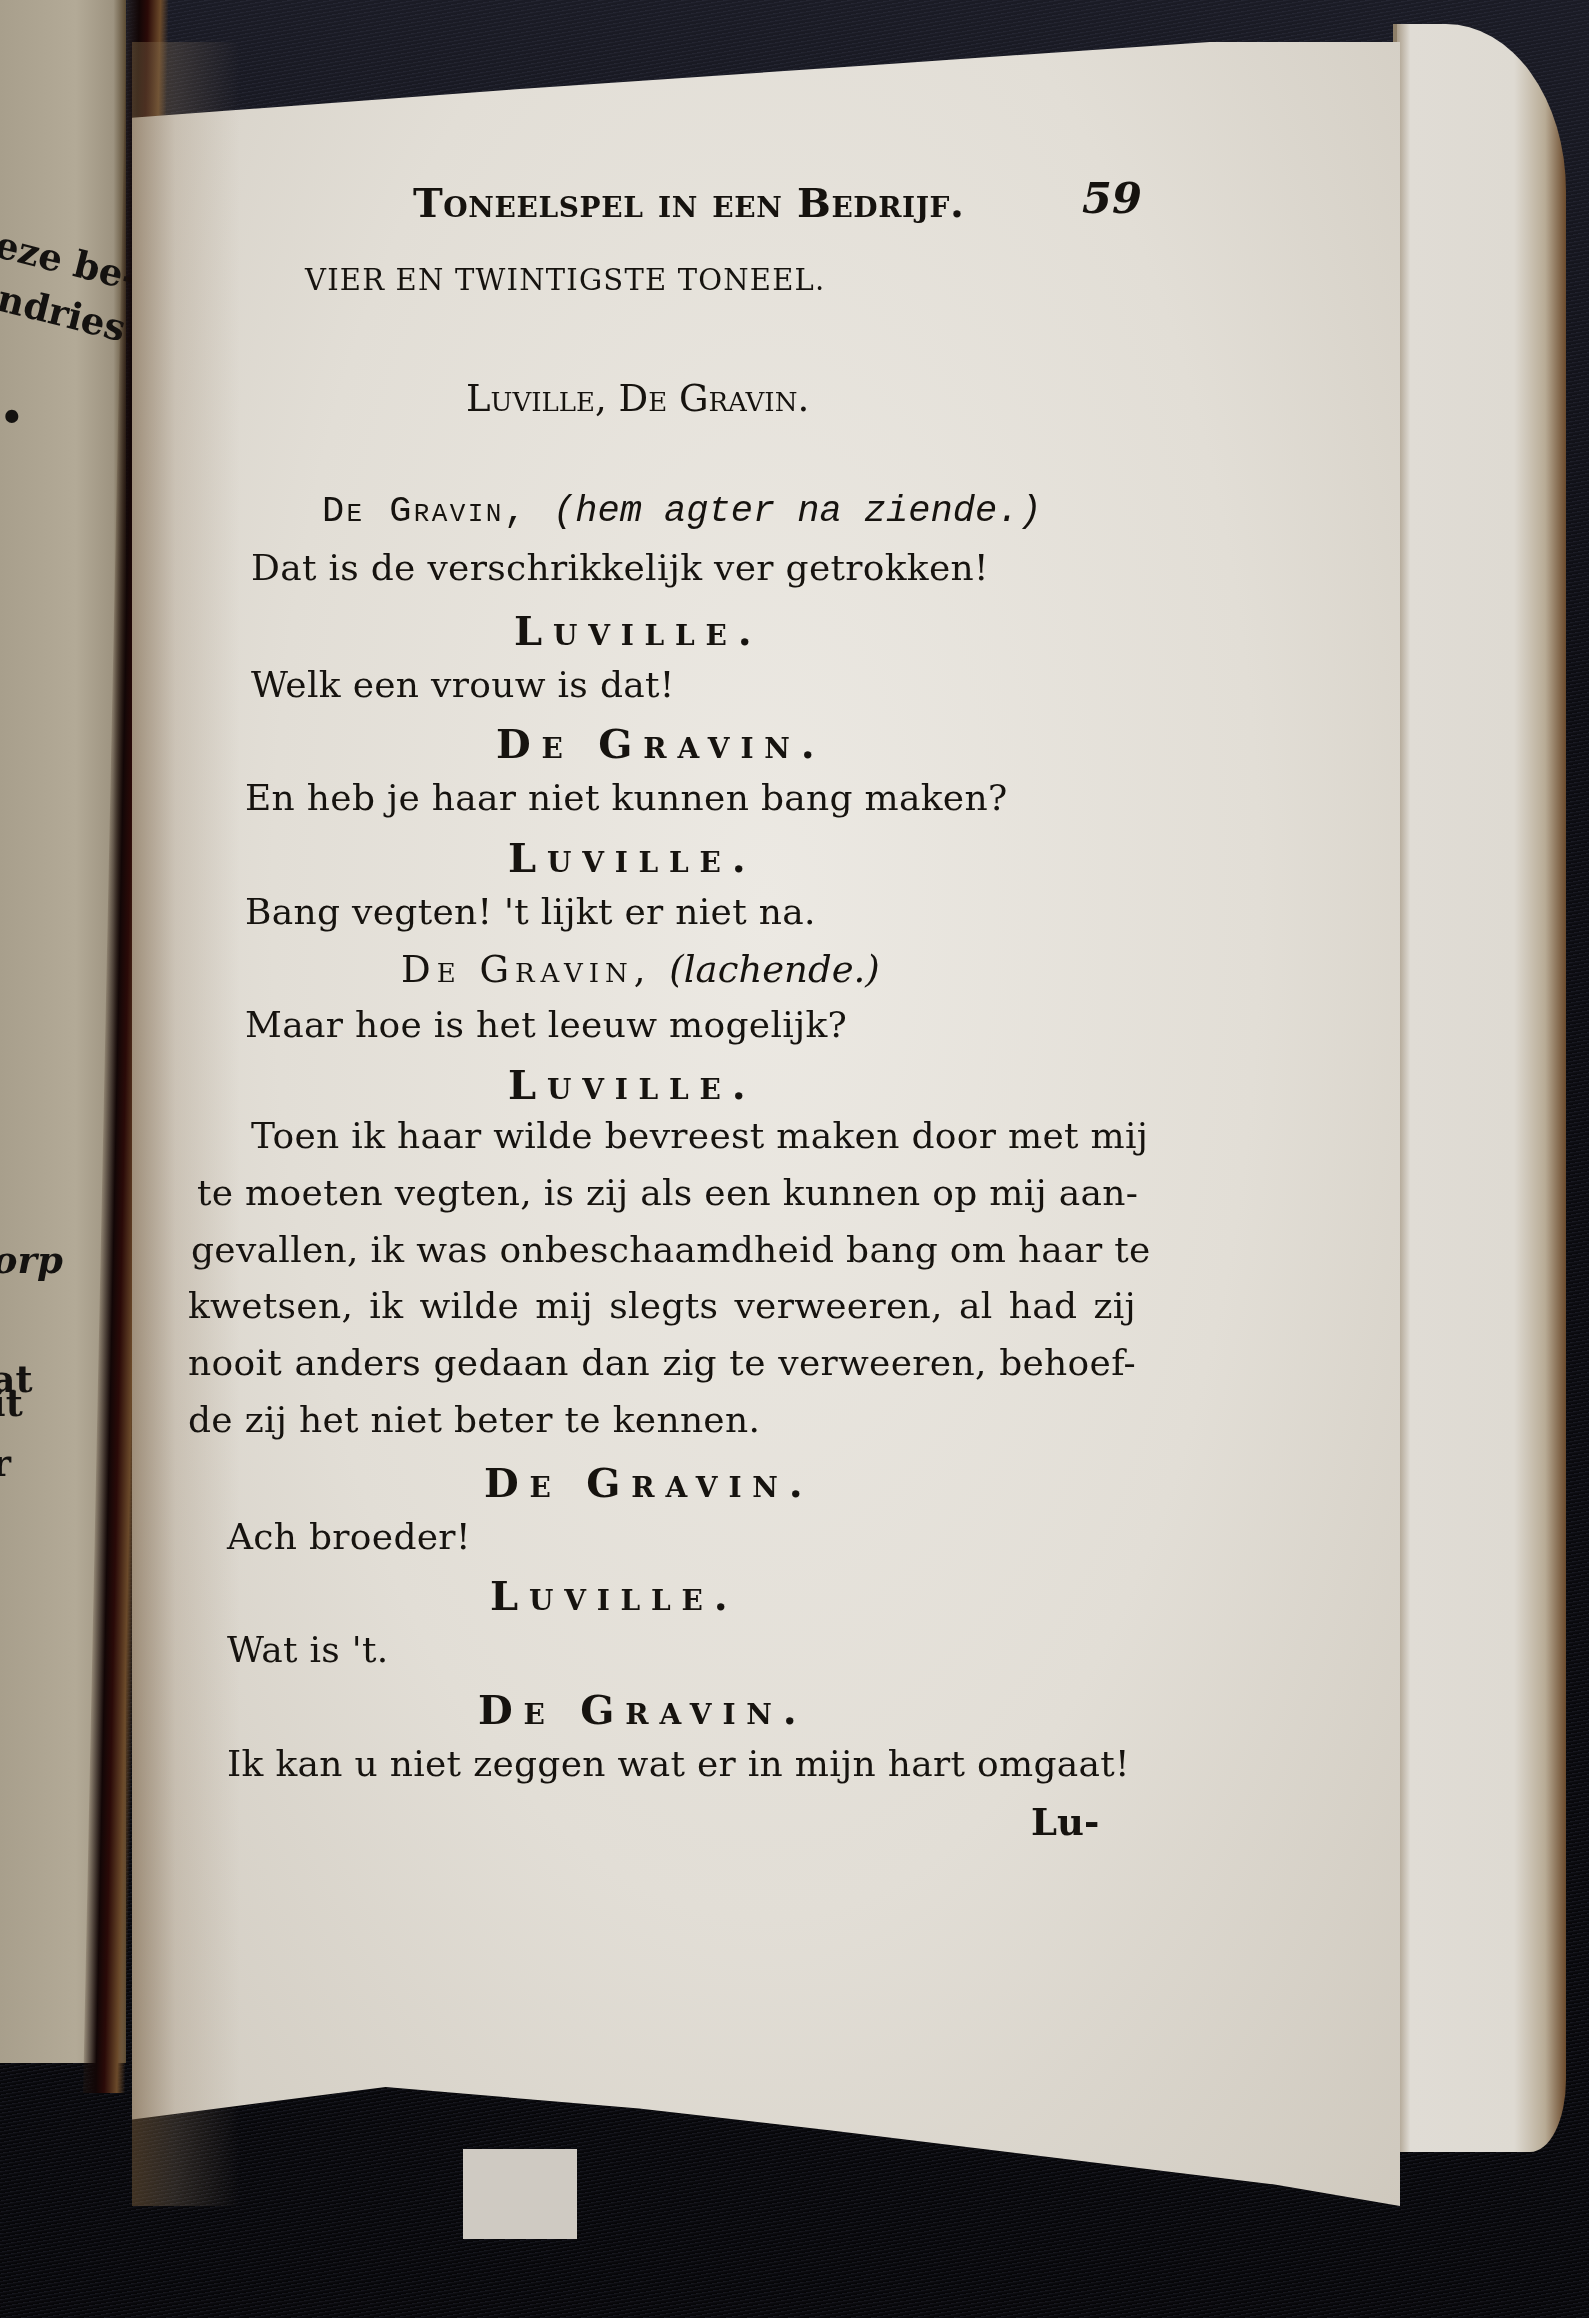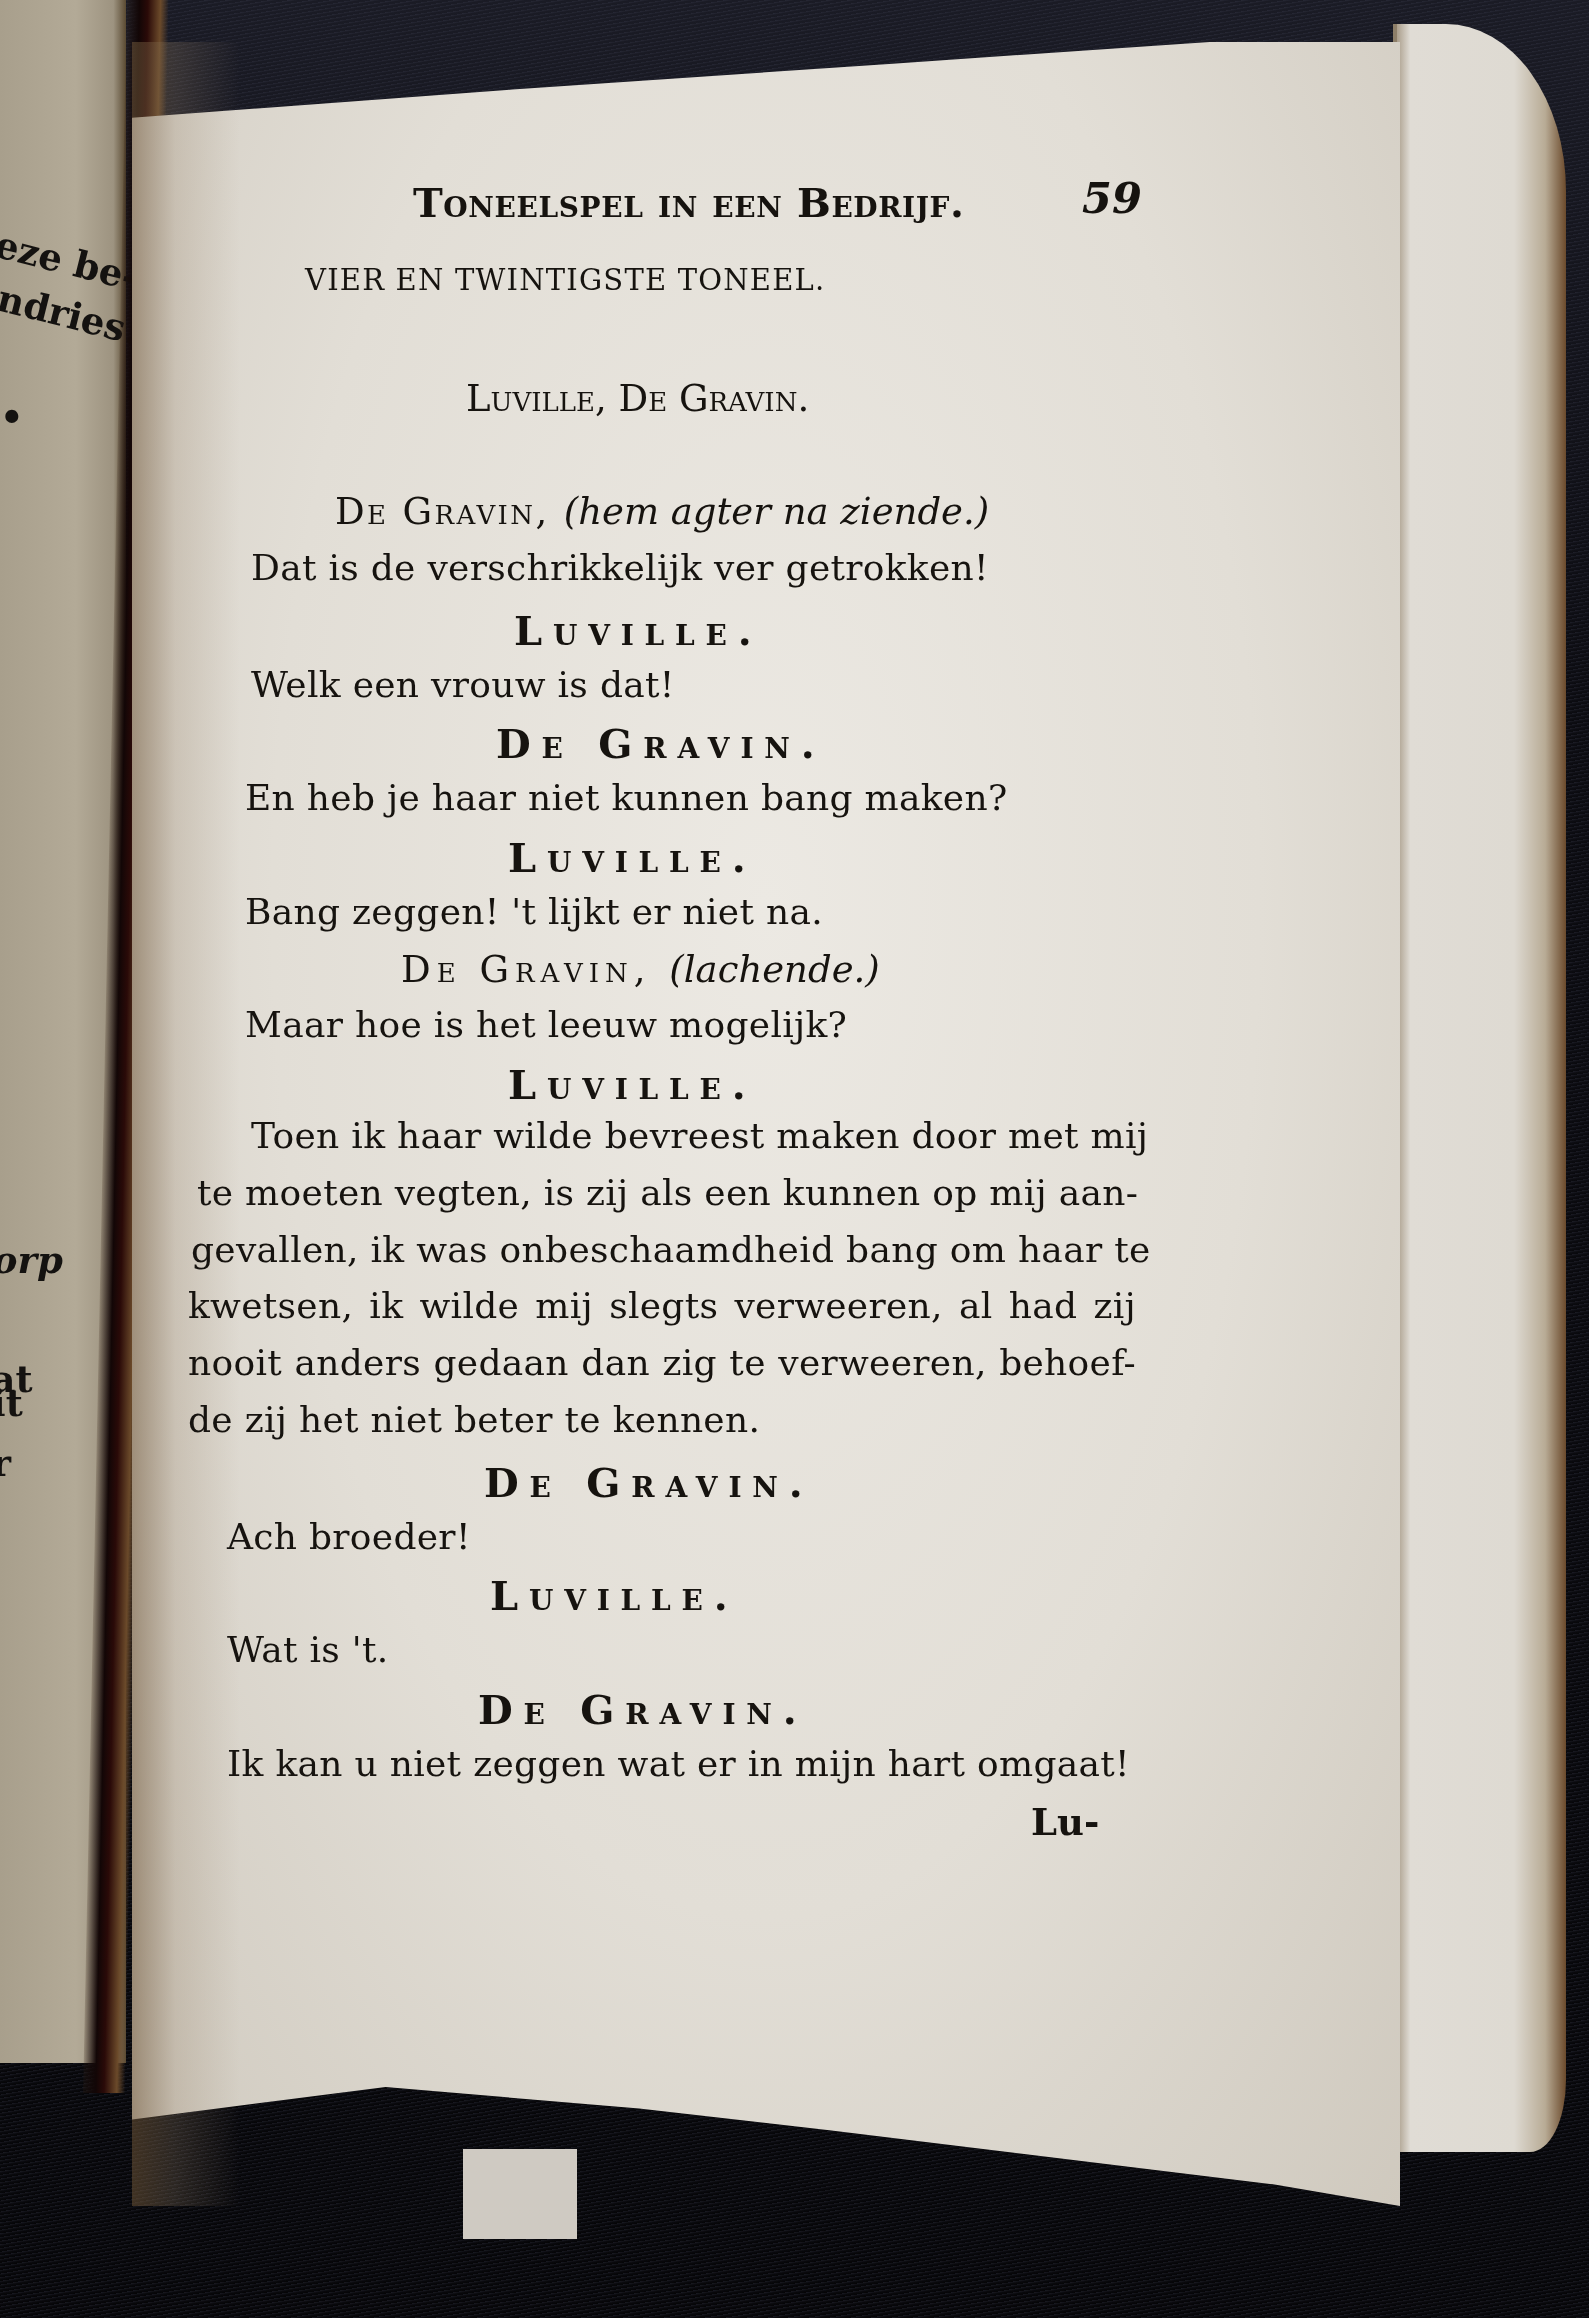--- a/index.html
+++ b/index.html
@@ -160,34 +160,34 @@
 <div class="page-shade"></div>
 <div class="page-patch"></div>
 
 <div class="text running-head" style="left:413px; top:179px;">Toneelspel in een Bedrijf.</div>
 <div class="text folio" style="left:1082px; top:173px;">59</div>
 
 <div class="text scene-title" style="left:305px; top:263px;">VIER EN TWINTIGSTE TONEEL.</div>
 
 <div class="text characters" style="left:466px; top:377px;">Luville, De Gravin.</div>
 
-<div class="text speaker-first" style="left:335px; top:490px;">
+<div class="text speaker-first" style="left:322px; top:490px;font-family:Liberation Mono, monospace;">
   <span>De Gravin,</span>
   <span class="direction">(hem agter na ziende.)</span>
 </div>
 <div class="text line" style="left:251px; top:547px;">Dat is de verschrikkelijk ver getrokken!</div>
 
 <div class="text speaker" style="left:514px; top:607px;">Luville.</div>
 <div class="text line" style="left:251px; top:664px;">Welk een vrouw is dat!</div>
 
 <div class="text speaker" style="left:496px; top:720px;">De Gravin.</div>
 <div class="text line" style="left:245px; top:777px;">En heb je haar niet kunnen bang maken?</div>
 
 <div class="text speaker" style="left:508px; top:834px;">Luville.</div>
-<div class="text line" style="left:245px; top:891px;">Bang zeggen! 't lijkt er niet na.</div>
+<div class="text line" style="left:245px; top:891px;">Bang vegten! 't lijkt er niet na.</div>
 
 <div class="text speaker-first" style="left:401px; top:948px; letter-spacing:6px;">
   <span>De Gravin,</span>
   <span class="direction">(lachende.)</span>
 </div>
 <div class="text line" style="left:245px; top:1004px;">Maar hoe is het leeuw mogelijk?</div>
 
 <div class="text speaker" style="left:508px; top:1061px;">Luville.</div>
 <div class="text line justified" style="left:251px; top:1115px; width:885px;">Toen ik haar wilde bevreest maken door met mij</div>
 <div class="text line justified" style="left:197px; top:1172px; width:939px;">te moeten vegten, is zij als een kunnen op mij aan-</div>

